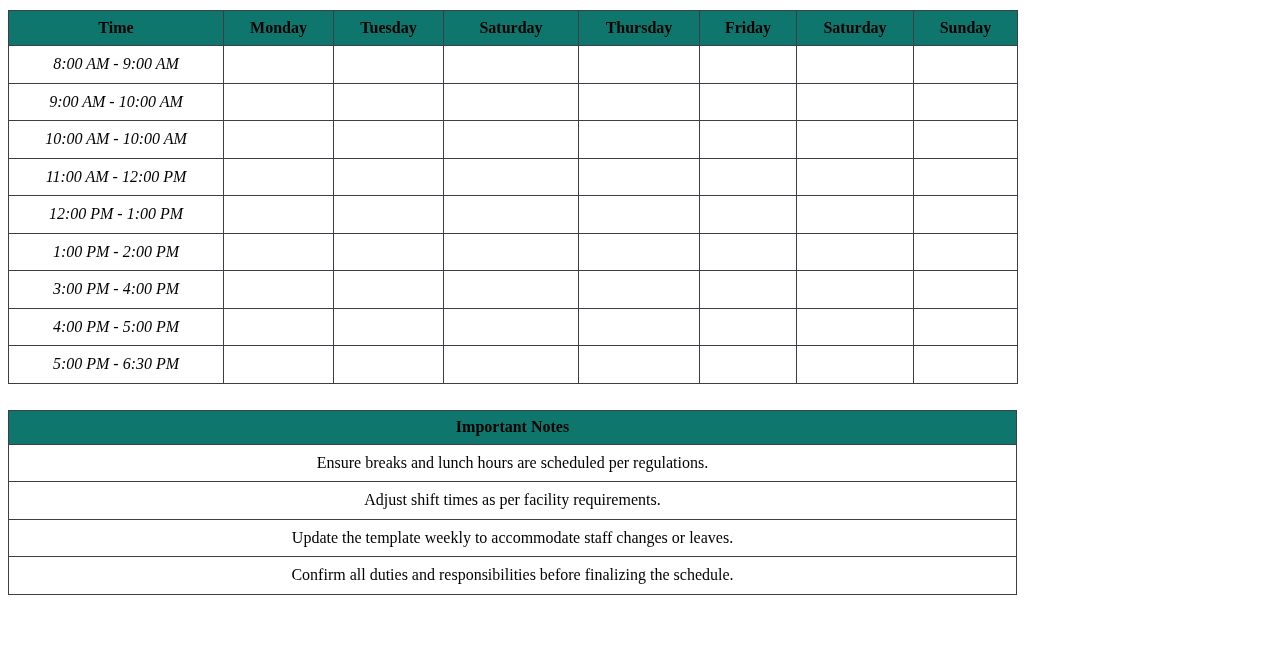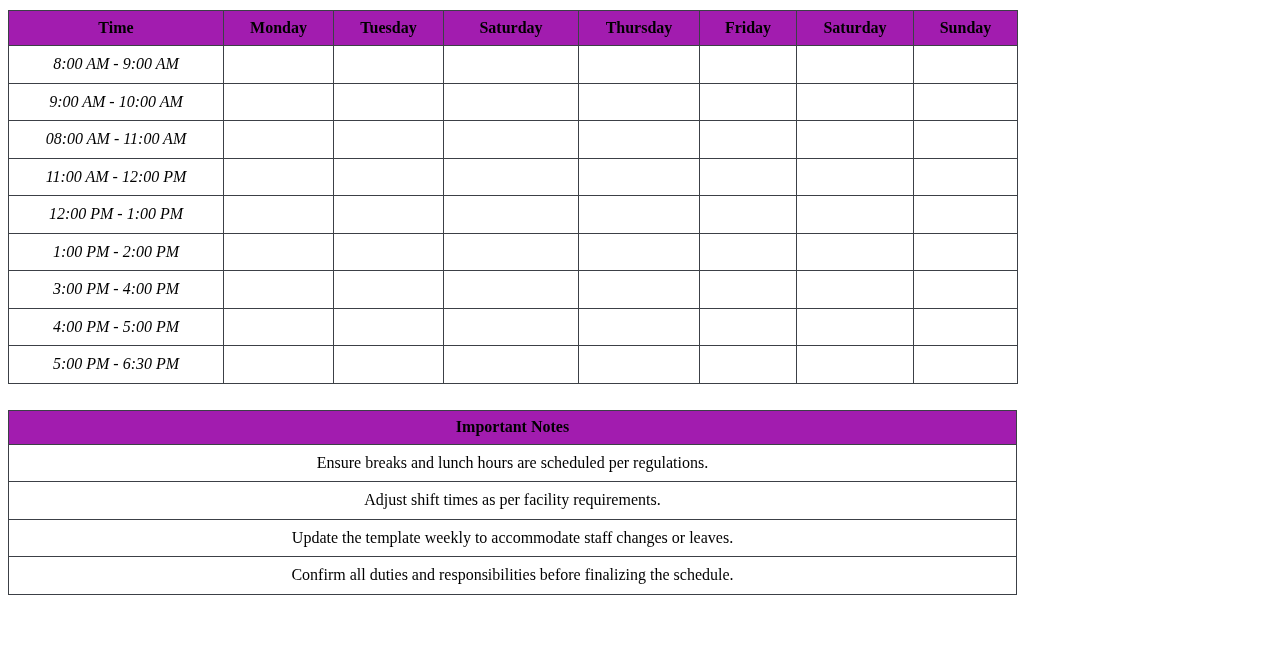--- a/index.html
+++ b/index.html
@@ -22,21 +22,21 @@
   }
   th, td {
     border: 1.5px solid #3c4046;
     font-size: 16px;
     text-align: center;
     vertical-align: middle;
     overflow: hidden;
     white-space: nowrap;
   }
   thead th {
-    background: #a21caf;
+    background: #0f766e;
     font-weight: bold;
     color: #000000;
   }
   .schedule thead tr { height: 35px; }
   .schedule tbody tr { height: 37.5px; font-style: italic; }
   .notes { margin-top: 26px; }
   .notes thead tr { height: 34px; padding-left: 48px; }
   .notes tbody tr { height: 37.5px; }
   
   .col-time { width: 215px; }
@@ -91,21 +91,21 @@
         <td>9:00 AM - 10:00 AM</td>
         <td></td>
           <td></td>
           <td></td>
           <td></td>
           <td></td>
           <td></td>
           <td></td>
       </tr>
       <tr>
-        <td>08:00 AM - 11:00 AM</td>
+        <td>10:00 AM - 10:00 AM</td>
         <td></td>
           <td></td>
           <td></td>
           <td></td>
           <td></td>
           <td></td>
           <td></td>
       </tr>
       <tr>
         <td>11:00 AM - 12:00 PM</td>

